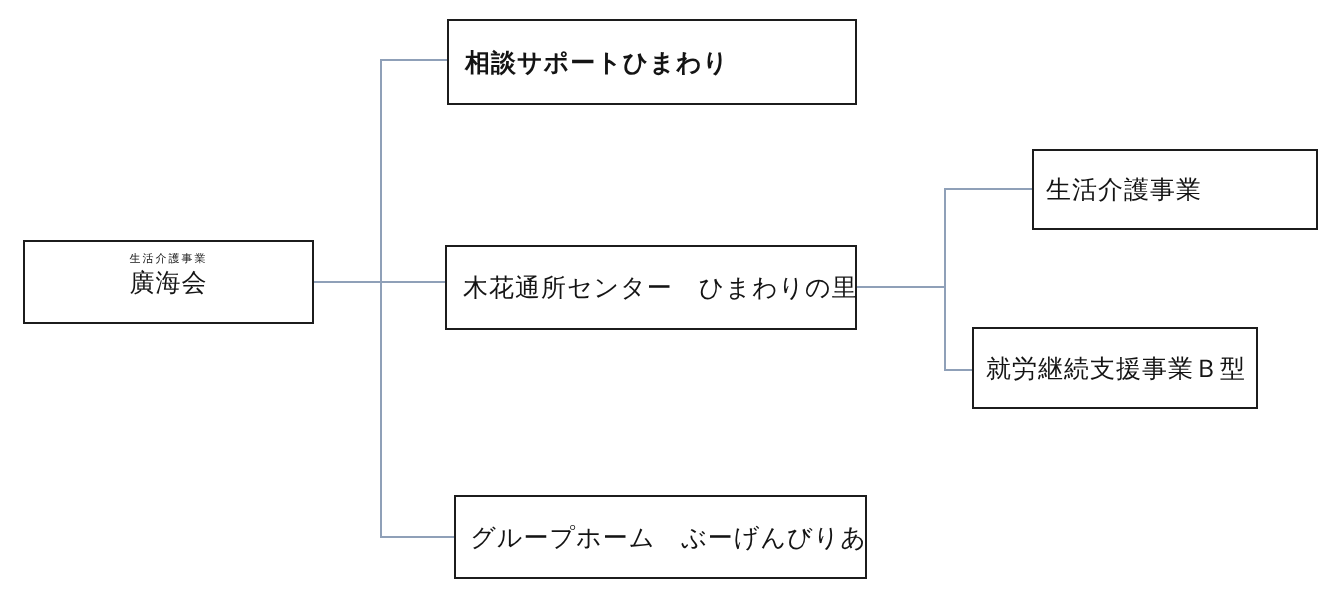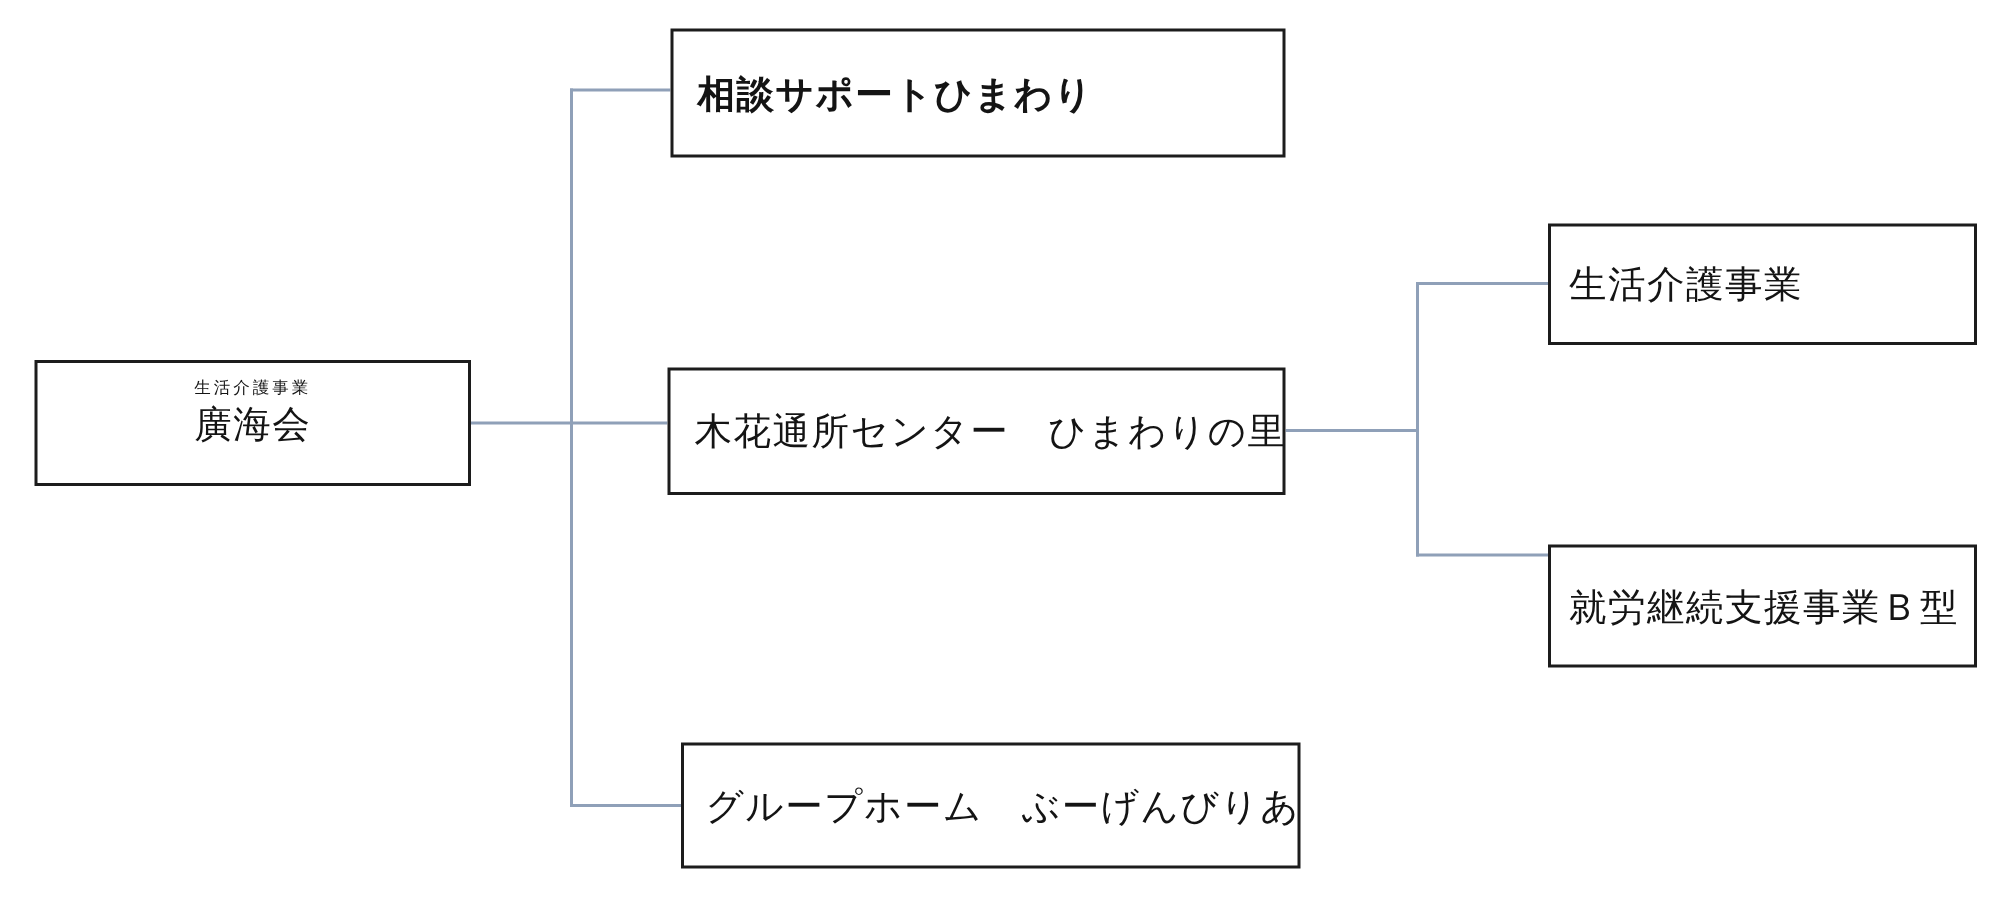--- a/index.html
+++ b/index.html
@@ -85,17 +85,17 @@
   </div>
 
   <div class="node padded" style="left:454px; top:495px; width:413px; height:84px;justify-content:center;">
     <span>グループホーム　ぶーげんびりあ</span>
   </div>
 
   <div class="node padded-sm" style="left:1032px; top:149px; width:286px; height:81px;">
     <span>生活介護事業</span>
   </div>
 
-  <div class="node padded-sm" style="left:1032px; top:327px; width:286px; height:82px;margin-top:36px;">
+  <div class="node padded-sm" style="left:972px; top:327px; width:286px; height:82px;">
     <span>就労継続支援事業Ｂ型</span>
   </div>
 
 </div>
 
 </body></html>

